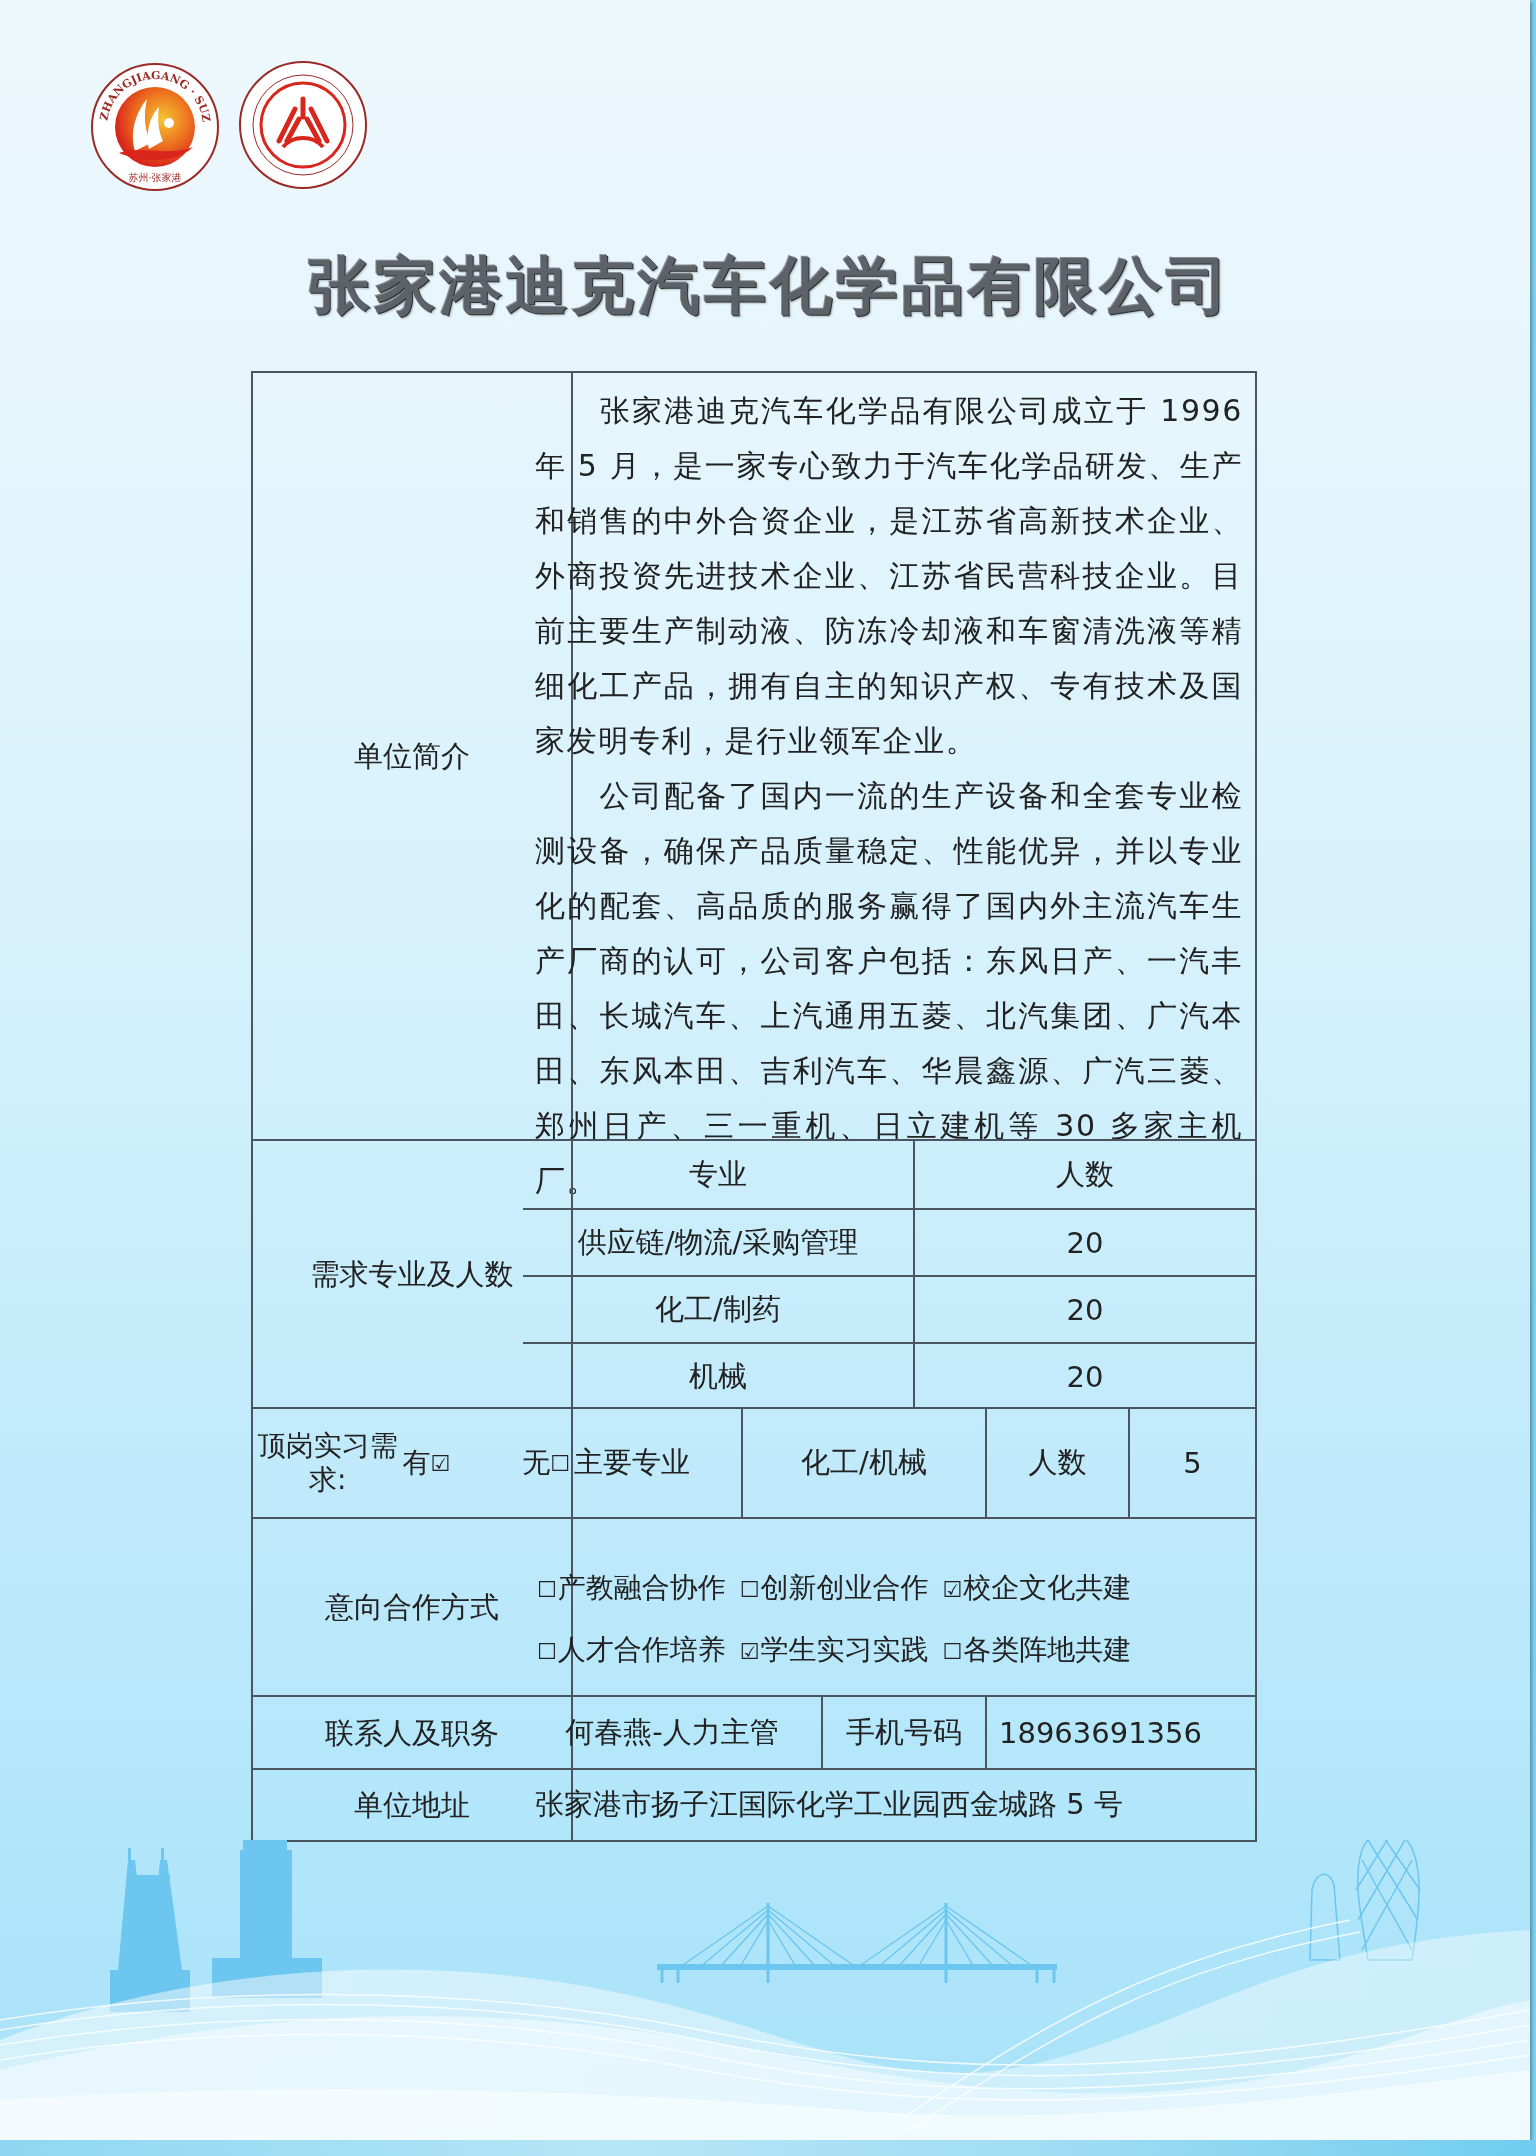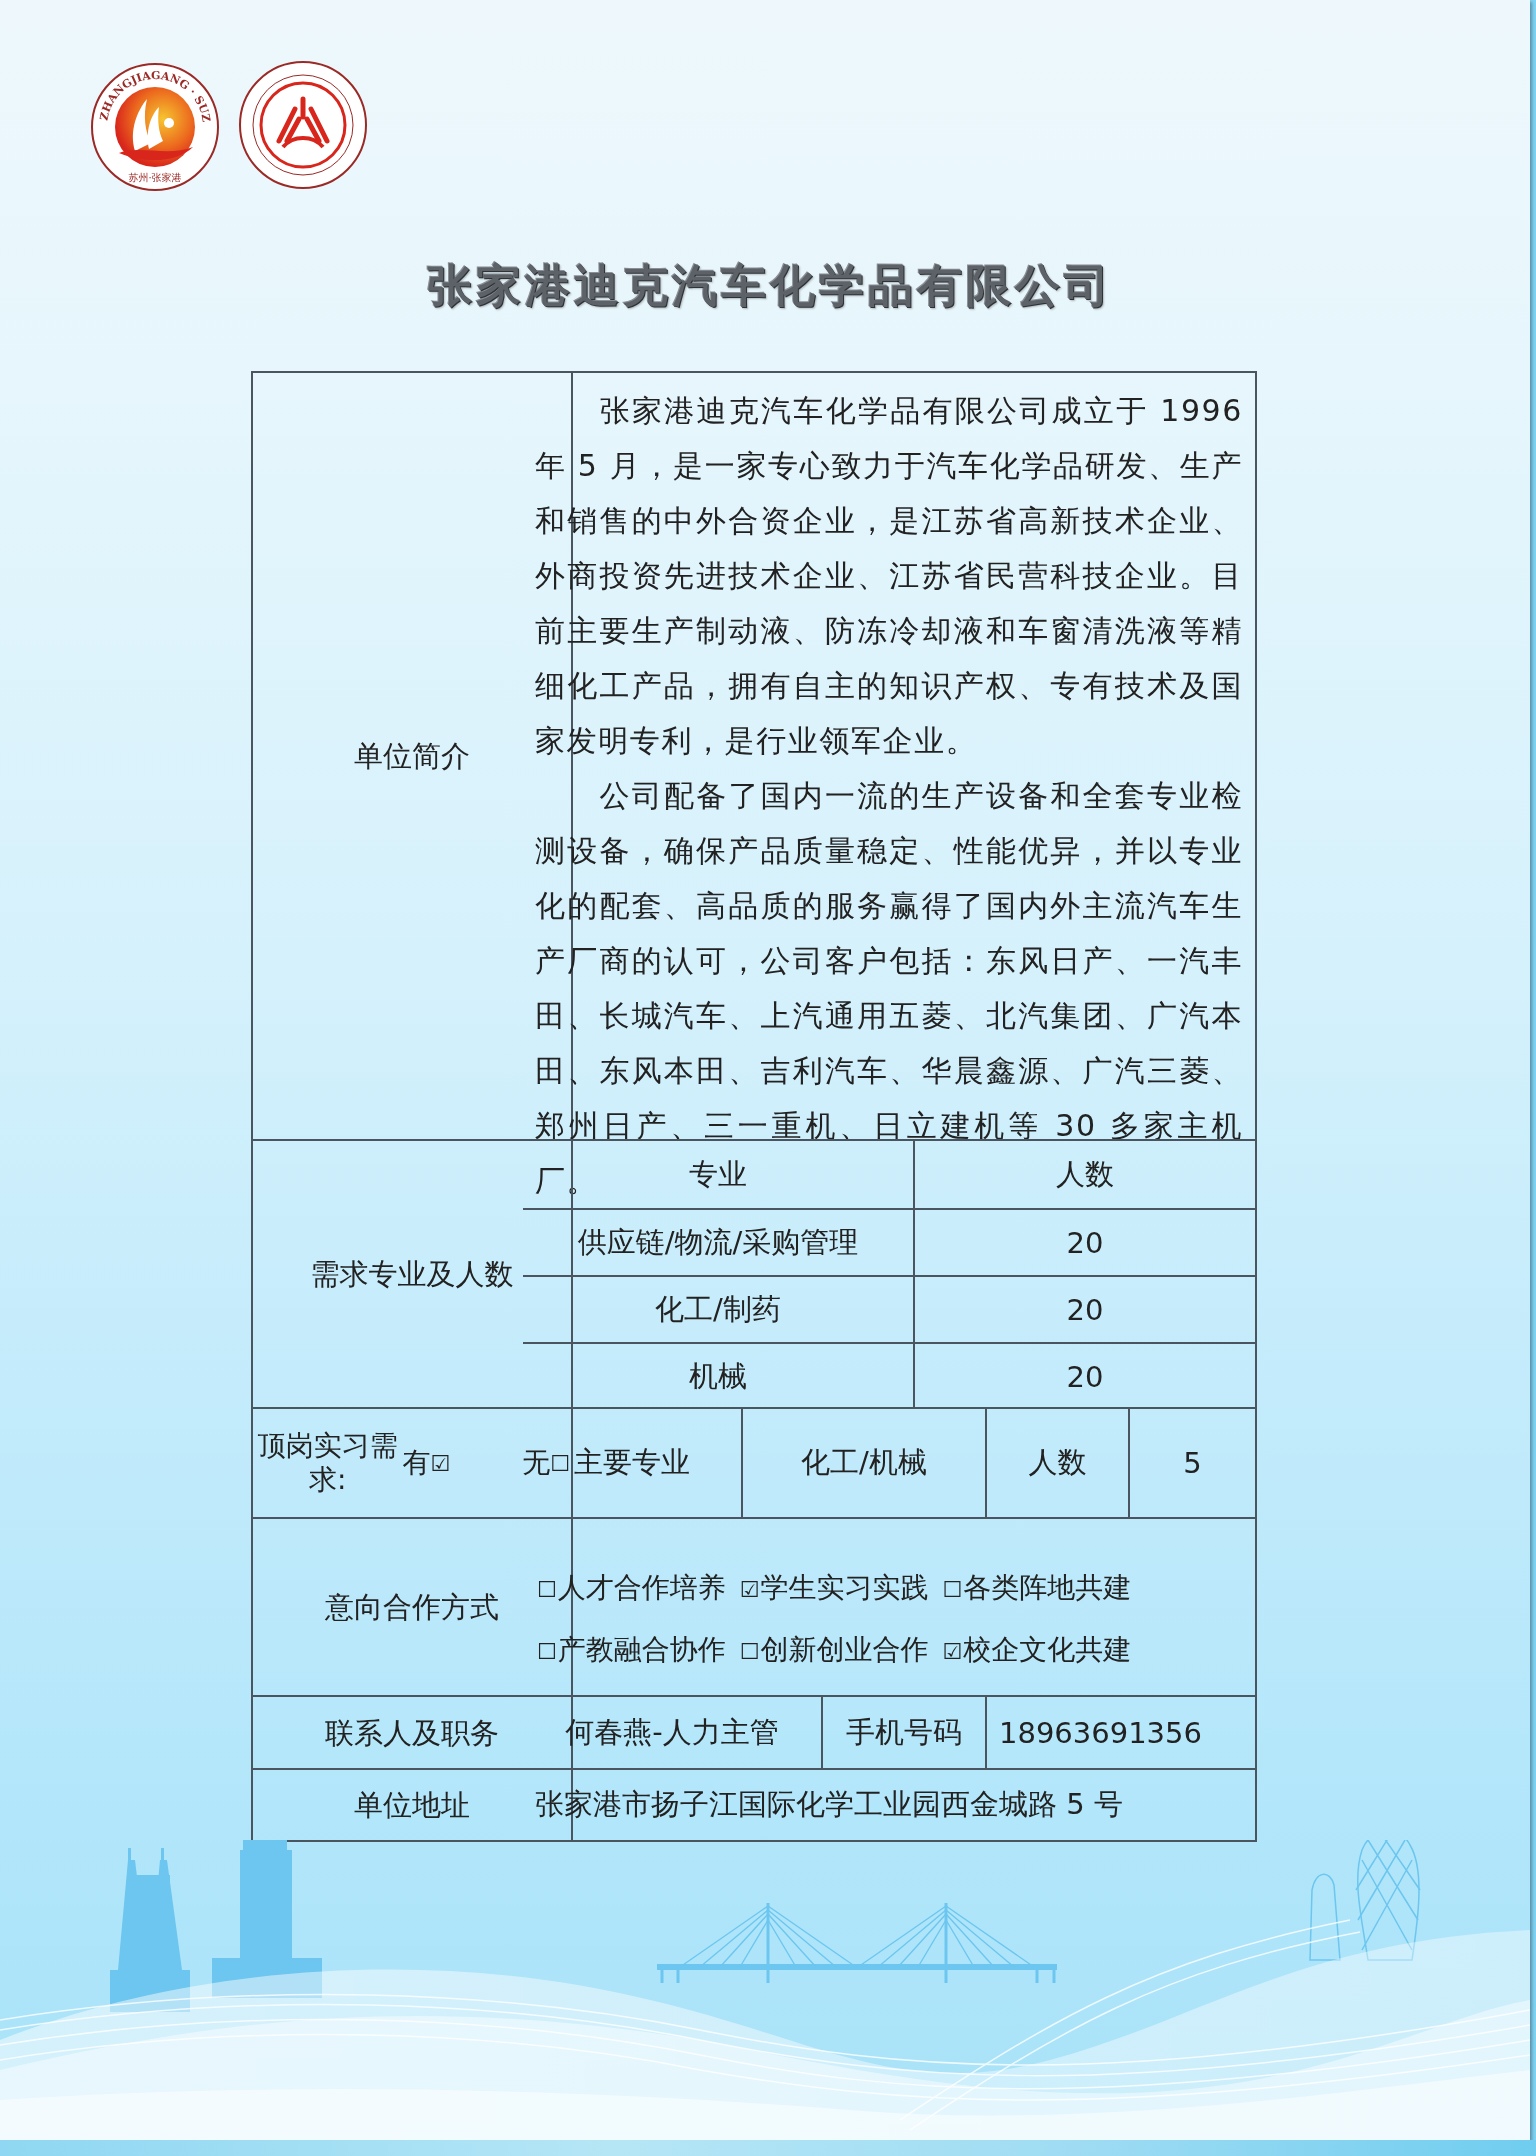--- a/index.html
+++ b/index.html
@@ -17,21 +17,21 @@
   .bottom-strip {
     position: absolute; left: 0; top: 2140px; width: 1536px; height: 16px;
     background: linear-gradient(90deg, #8fd7f2, #b5e6f6 40%, #9fdcf3 70%, #70cdef);
   }
   .logo { position: absolute; width: 132px; height: 132px; }
   .logo1 { left: 89px; top: 61px; }
   .logo2 { left: 237px; top: 59px; }
 
   .title {
     position: absolute; left: 250px; top: 246px; width: 1040px; text-align: center;
-    font-size: 45px; font-weight: bold; color: #5d6268; letter-spacing: 4px;
+    font-size: 62px; font-weight: bold; color: #5d6268; letter-spacing: 4px;
     text-shadow: 1px 1px 0 #2f3336, -1px -1px 0 #8a9096, 2px 2px 2px rgba(0,0,0,0.25);
     line-height: 80px;
   }
 
   .tbl {
     position: absolute; left: 251px; top: 371px; width: 1006px;
     border: 2px solid #4a5560; box-sizing: border-box; color: #222;
     font-size: 29px;
   }
   .row { position: relative; border-top: 2px solid #4a5560; box-sizing: border-box; }
@@ -160,28 +160,28 @@
         <div class="gc" style="width:244px">化工/机械</div>
         <div class="gc" style="width:143px">人数</div>
         <div class="gc" style="flex:1">5</div>
       </div>
     </div>
 
     <div class="row coop">
       <div class="lab">意向合作方式</div>
       <div class="body-cell">
         <div class="line">
+          <span class="item"><span class="box">☐</span><span>产教融合协作</span></span>
+          <span class="item"><span class="box">☐</span><span>创新创业合作</span></span>
+          <span class="item"><span class="box">☑</span><span>校企文化共建</span></span>
+        </div>
+        <div class="line">
           <span class="item"><span class="box">☐</span><span>人才合作培养</span></span>
           <span class="item"><span class="box">☑</span><span>学生实习实践</span></span>
           <span class="item"><span class="box">☐</span><span>各类阵地共建</span></span>
-        </div>
-        <div class="line">
-          <span class="item"><span class="box">☐</span><span>产教融合协作</span></span>
-          <span class="item"><span class="box">☐</span><span>创新创业合作</span></span>
-          <span class="item"><span class="box">☑</span><span>校企文化共建</span></span>
         </div>
       </div>
     </div>
 
     <div class="row contact">
       <div class="lab">联系人及职务</div>
       <div class="cells">
         <div class="gc" style="width:300px">何春燕-人力主管</div>
         <div class="gc" style="width:164px">手机号码</div>
         <div class="gc" style="flex:1">18963691356</div>

